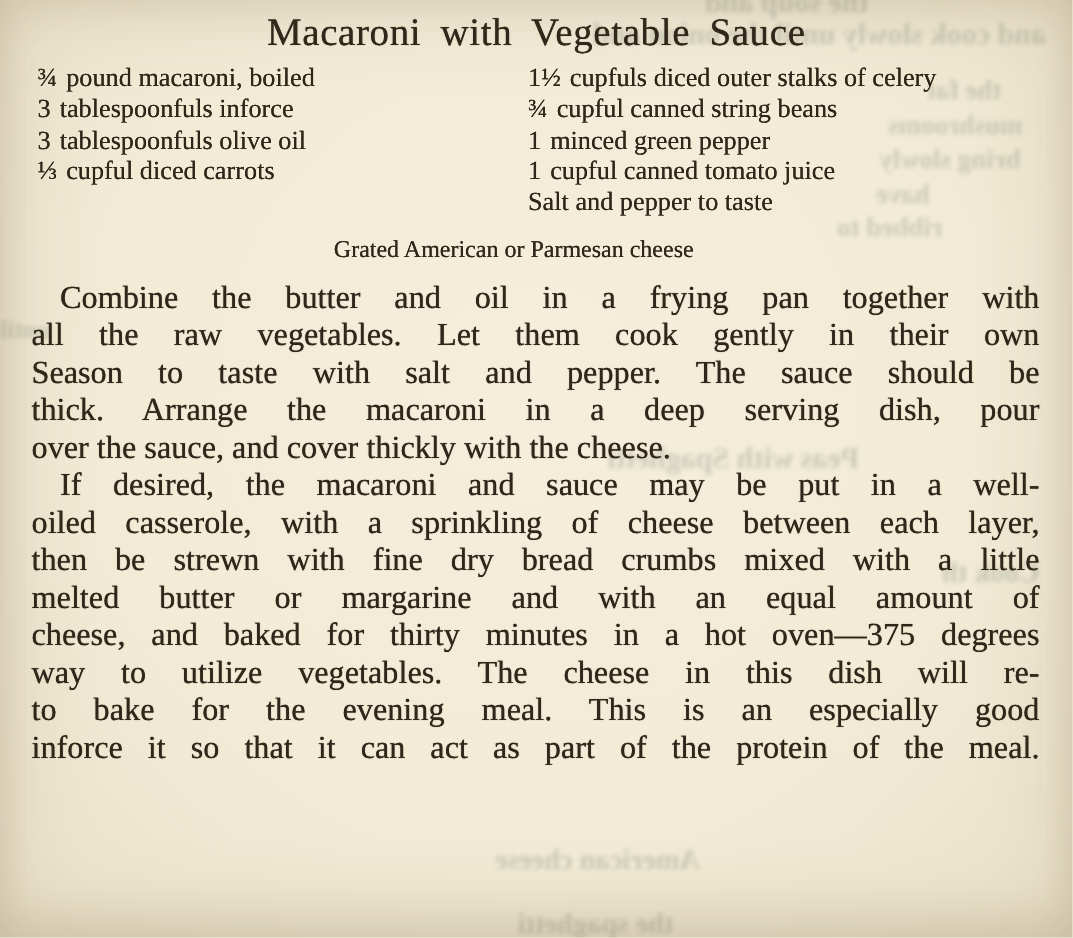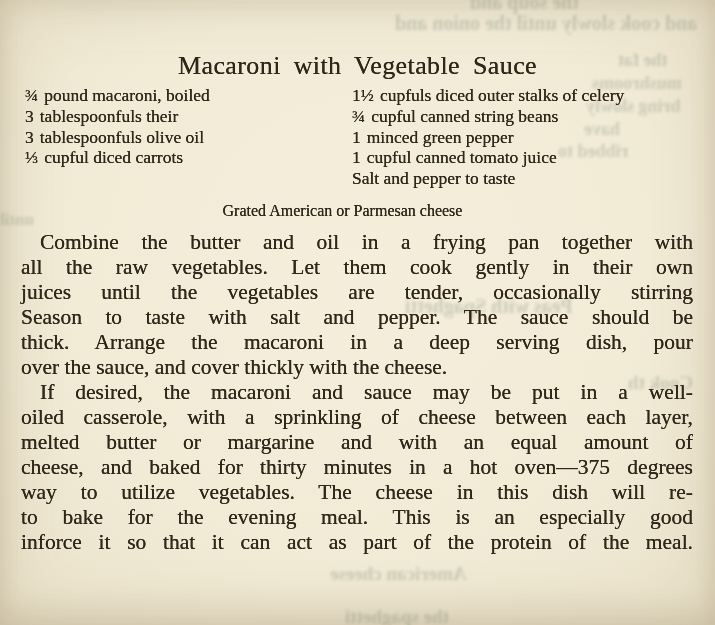--- a/index.html
+++ b/index.html
@@ -24,21 +24,21 @@
   .bleed {
     position: absolute; z-index: 1;
     transform: scaleX(-1);
     color: #6f7f6e; opacity: 0.30;
     filter: blur(1.4px);
     white-space: nowrap;
     font-size: 19px; font-weight: bold;
     pointer-events: none;
   }
   
-  .ink { position: relative; z-index: 2; margin-top: 44px; }
+  .ink { position: relative; z-index: 2; }
   .title {
     position: absolute; top: 7px; left: 0; right: 0;
     text-align: center;
     font-size: 26px; word-spacing: 6px; letter-spacing: 0.4px;
     text-shadow: 0 0 0.5px currentColor;
   }
   .cols {
     position: absolute; top: 41px; left: 25px; right: 8px;
     display: flex;
   }
@@ -83,44 +83,44 @@
   <div class="bleed" style="top:372px; left:628px; font-size:19px;">Cook th</div>
   <div class="bleed" style="top:563px; left:330px; font-size:19px;">American cheese</div>
   <div class="bleed" style="top:606px; left:345px; font-size:19px;">the spaghetti</div>
   <div class="bleed" style="top:210px; left:0px;   font-size:17px;">until</div>
 
   <div class="ink title">Macaroni with Vegetable Sauce</div>
 
   <div class="ink cols">
     <div class="col-left">
       <div class="ing"><span class="qty">¾</span><span>pound macaroni, boiled</span></div>
-      <div class="ing"><span class="qty">3</span><span>tablespoonfuls their</span></div>
+      <div class="ing"><span class="qty">3</span><span>tablespoonfuls inforce</span></div>
       <div class="ing"><span class="qty">3</span><span>tablespoonfuls olive oil</span></div>
       <div class="ing"><span class="qty">⅓</span><span>cupful diced carrots</span></div>
     </div>
     <div class="col-right">
       <div class="ing"><span class="qty">1½</span><span>cupfuls diced outer stalks of celery</span></div>
       <div class="ing"><span class="qty">¾</span><span>cupful canned string beans</span></div>
       <div class="ing"><span class="qty">1</span><span>minced green pepper</span></div>
       <div class="ing"><span class="qty">1</span><span>cupful canned tomato juice</span></div>
       <div class="ing"><span class="qty"></span><span>Salt and pepper to taste</span></div>
     </div>
   </div>
 
   <div class="ink cheese-line">Grated American or Parmesan cheese</div>
 
   <div class="ink bodytext">
     <div class="bline indent">Combine the butter and oil in a frying pan together with</div>
     <div class="bline">all the raw vegetables.  Let them cook gently in their own</div>
-    <div class="bline">juices until the vegetables are tender, occasionally stirring</div>
     <div class="bline">Season to taste with salt and pepper.  The sauce should be</div>
     <div class="bline">thick.  Arrange the macaroni in a deep serving dish, pour</div>
     <div class="bline end">over the sauce, and cover thickly with the cheese.</div>
     <div class="bline indent">If desired, the macaroni and sauce may be put in a well-</div>
     <div class="bline">oiled casserole, with a sprinkling of cheese between each layer,</div>
+    <div class="bline">then be strewn with fine dry bread crumbs mixed with a little</div>
     <div class="bline">melted butter or margarine and with an equal amount of</div>
     <div class="bline">cheese, and baked for thirty minutes in a hot oven—375 degrees</div>
     <div class="bline">way to utilize vegetables.  The cheese in this dish will re-</div>
     <div class="bline">to bake for the evening meal.  This is an especially good</div>
     <div class="bline">inforce it so that it can act as part of the protein of the meal.</div>
   </div>
 
   <div class="vignette"></div>
 </div>
 

